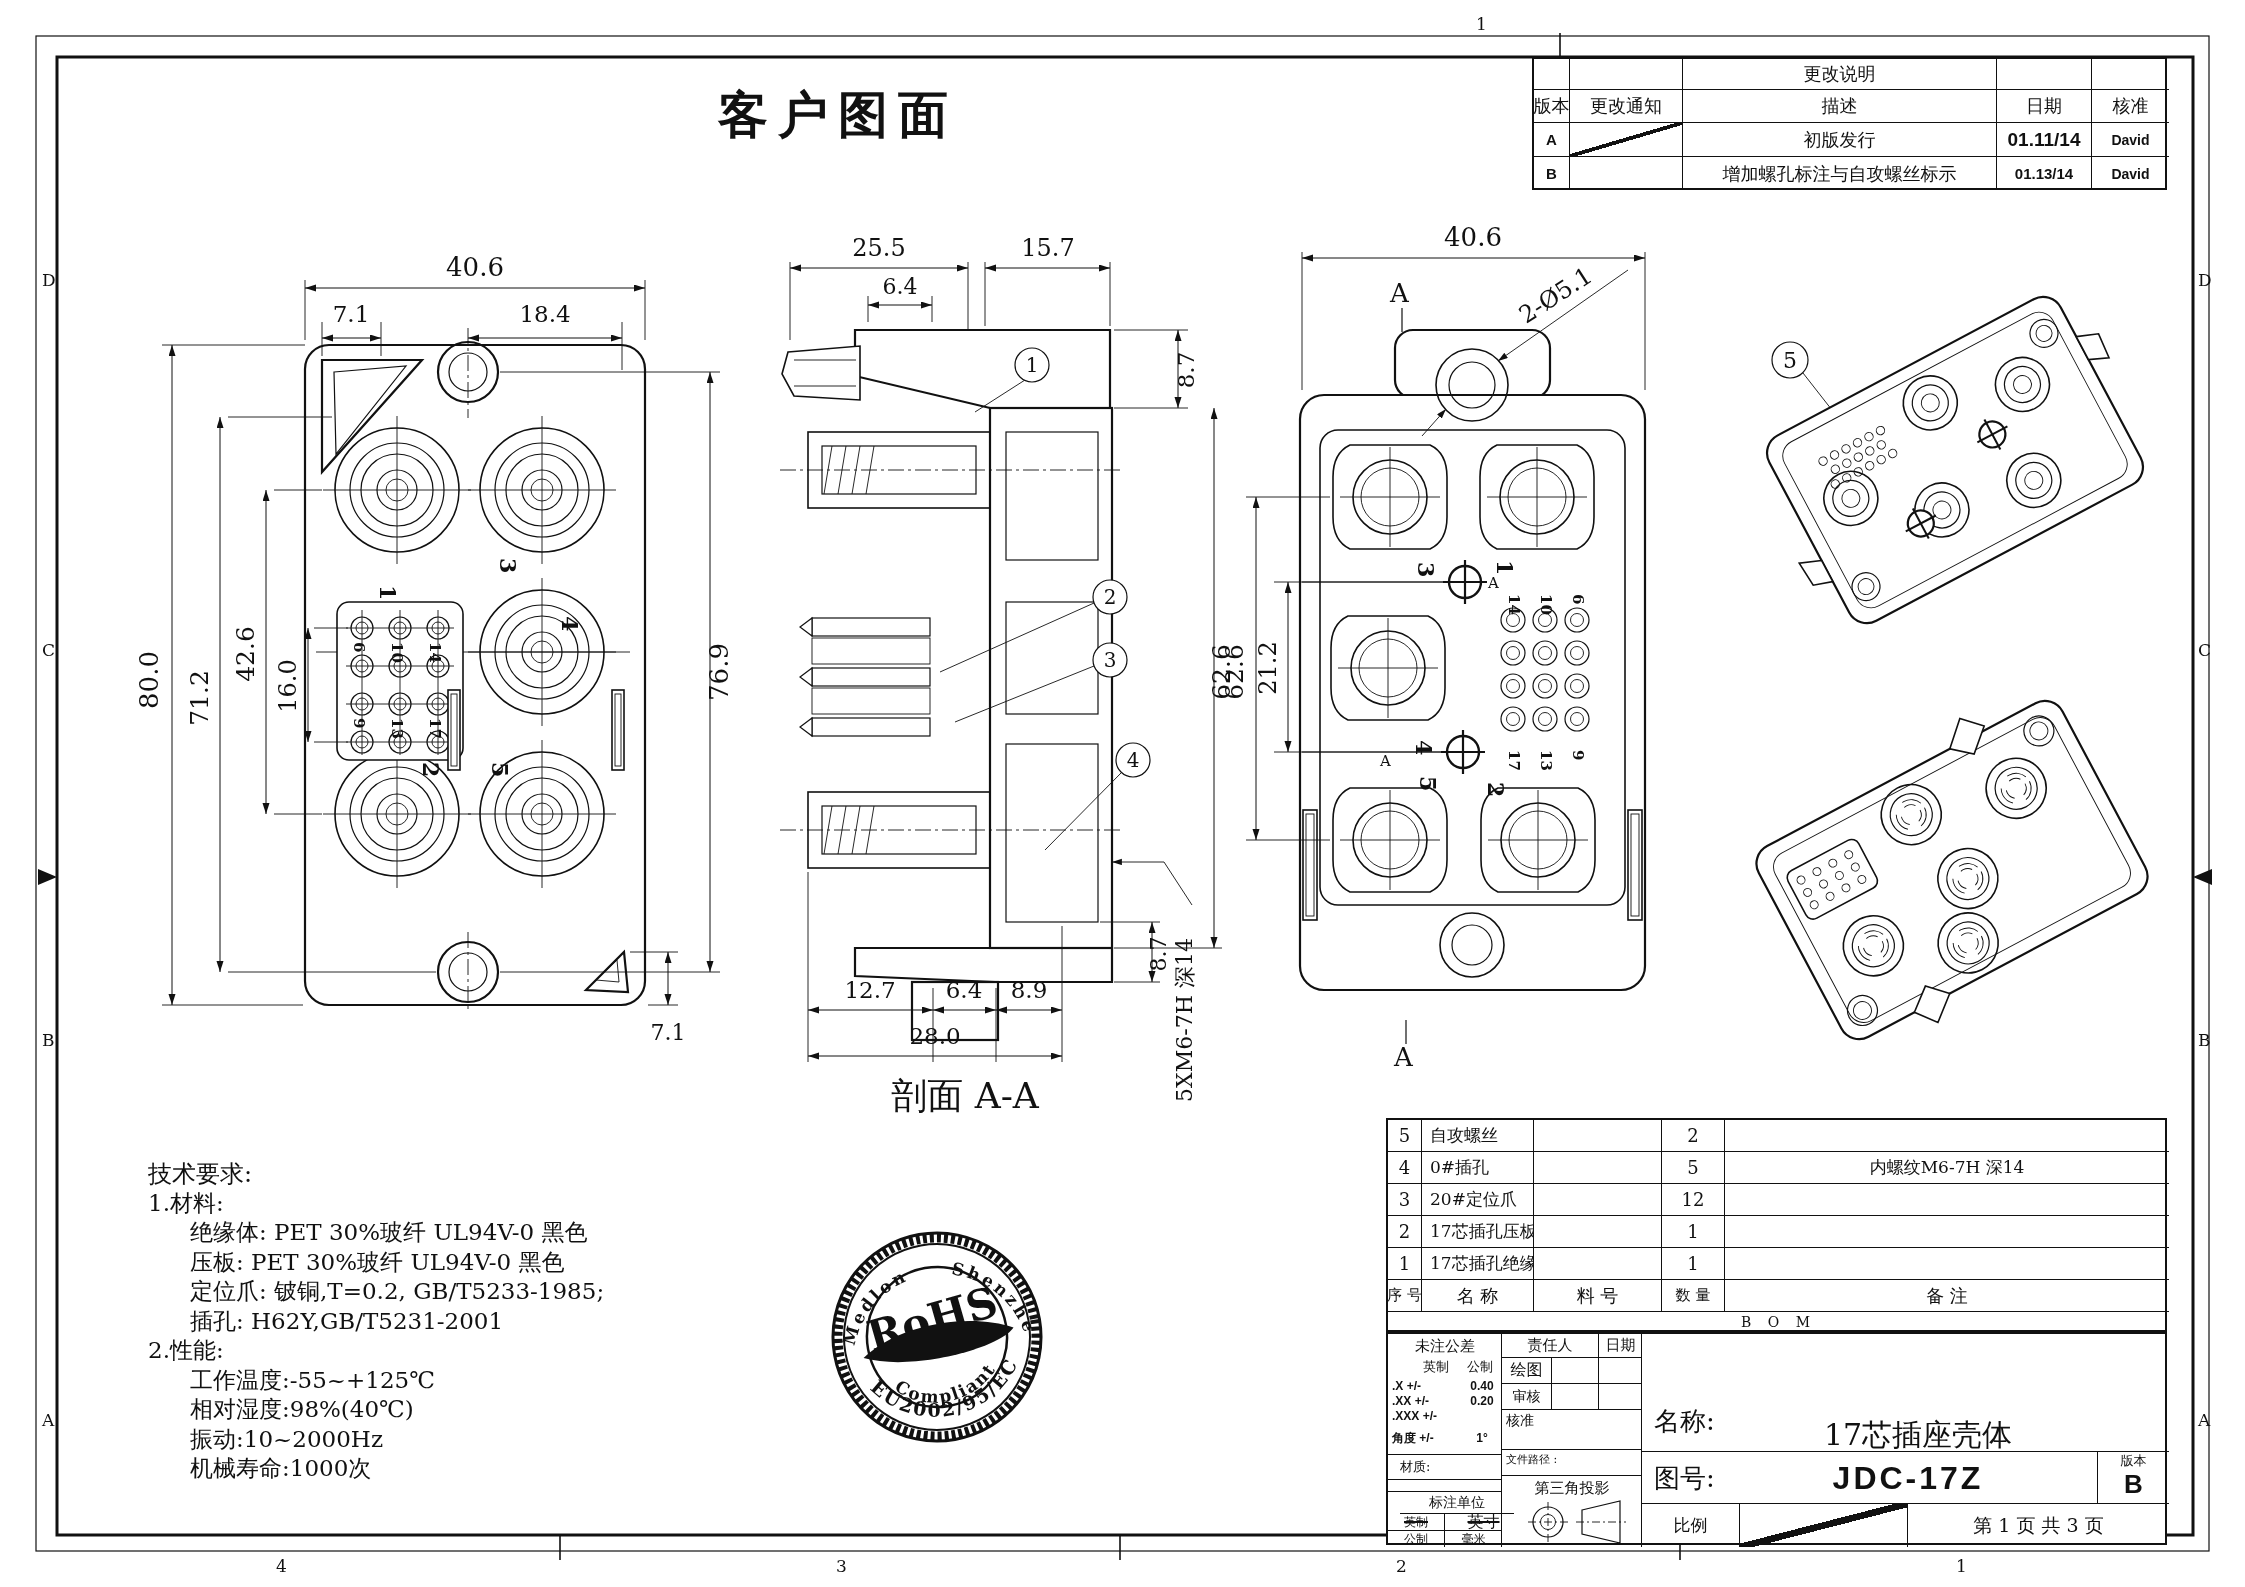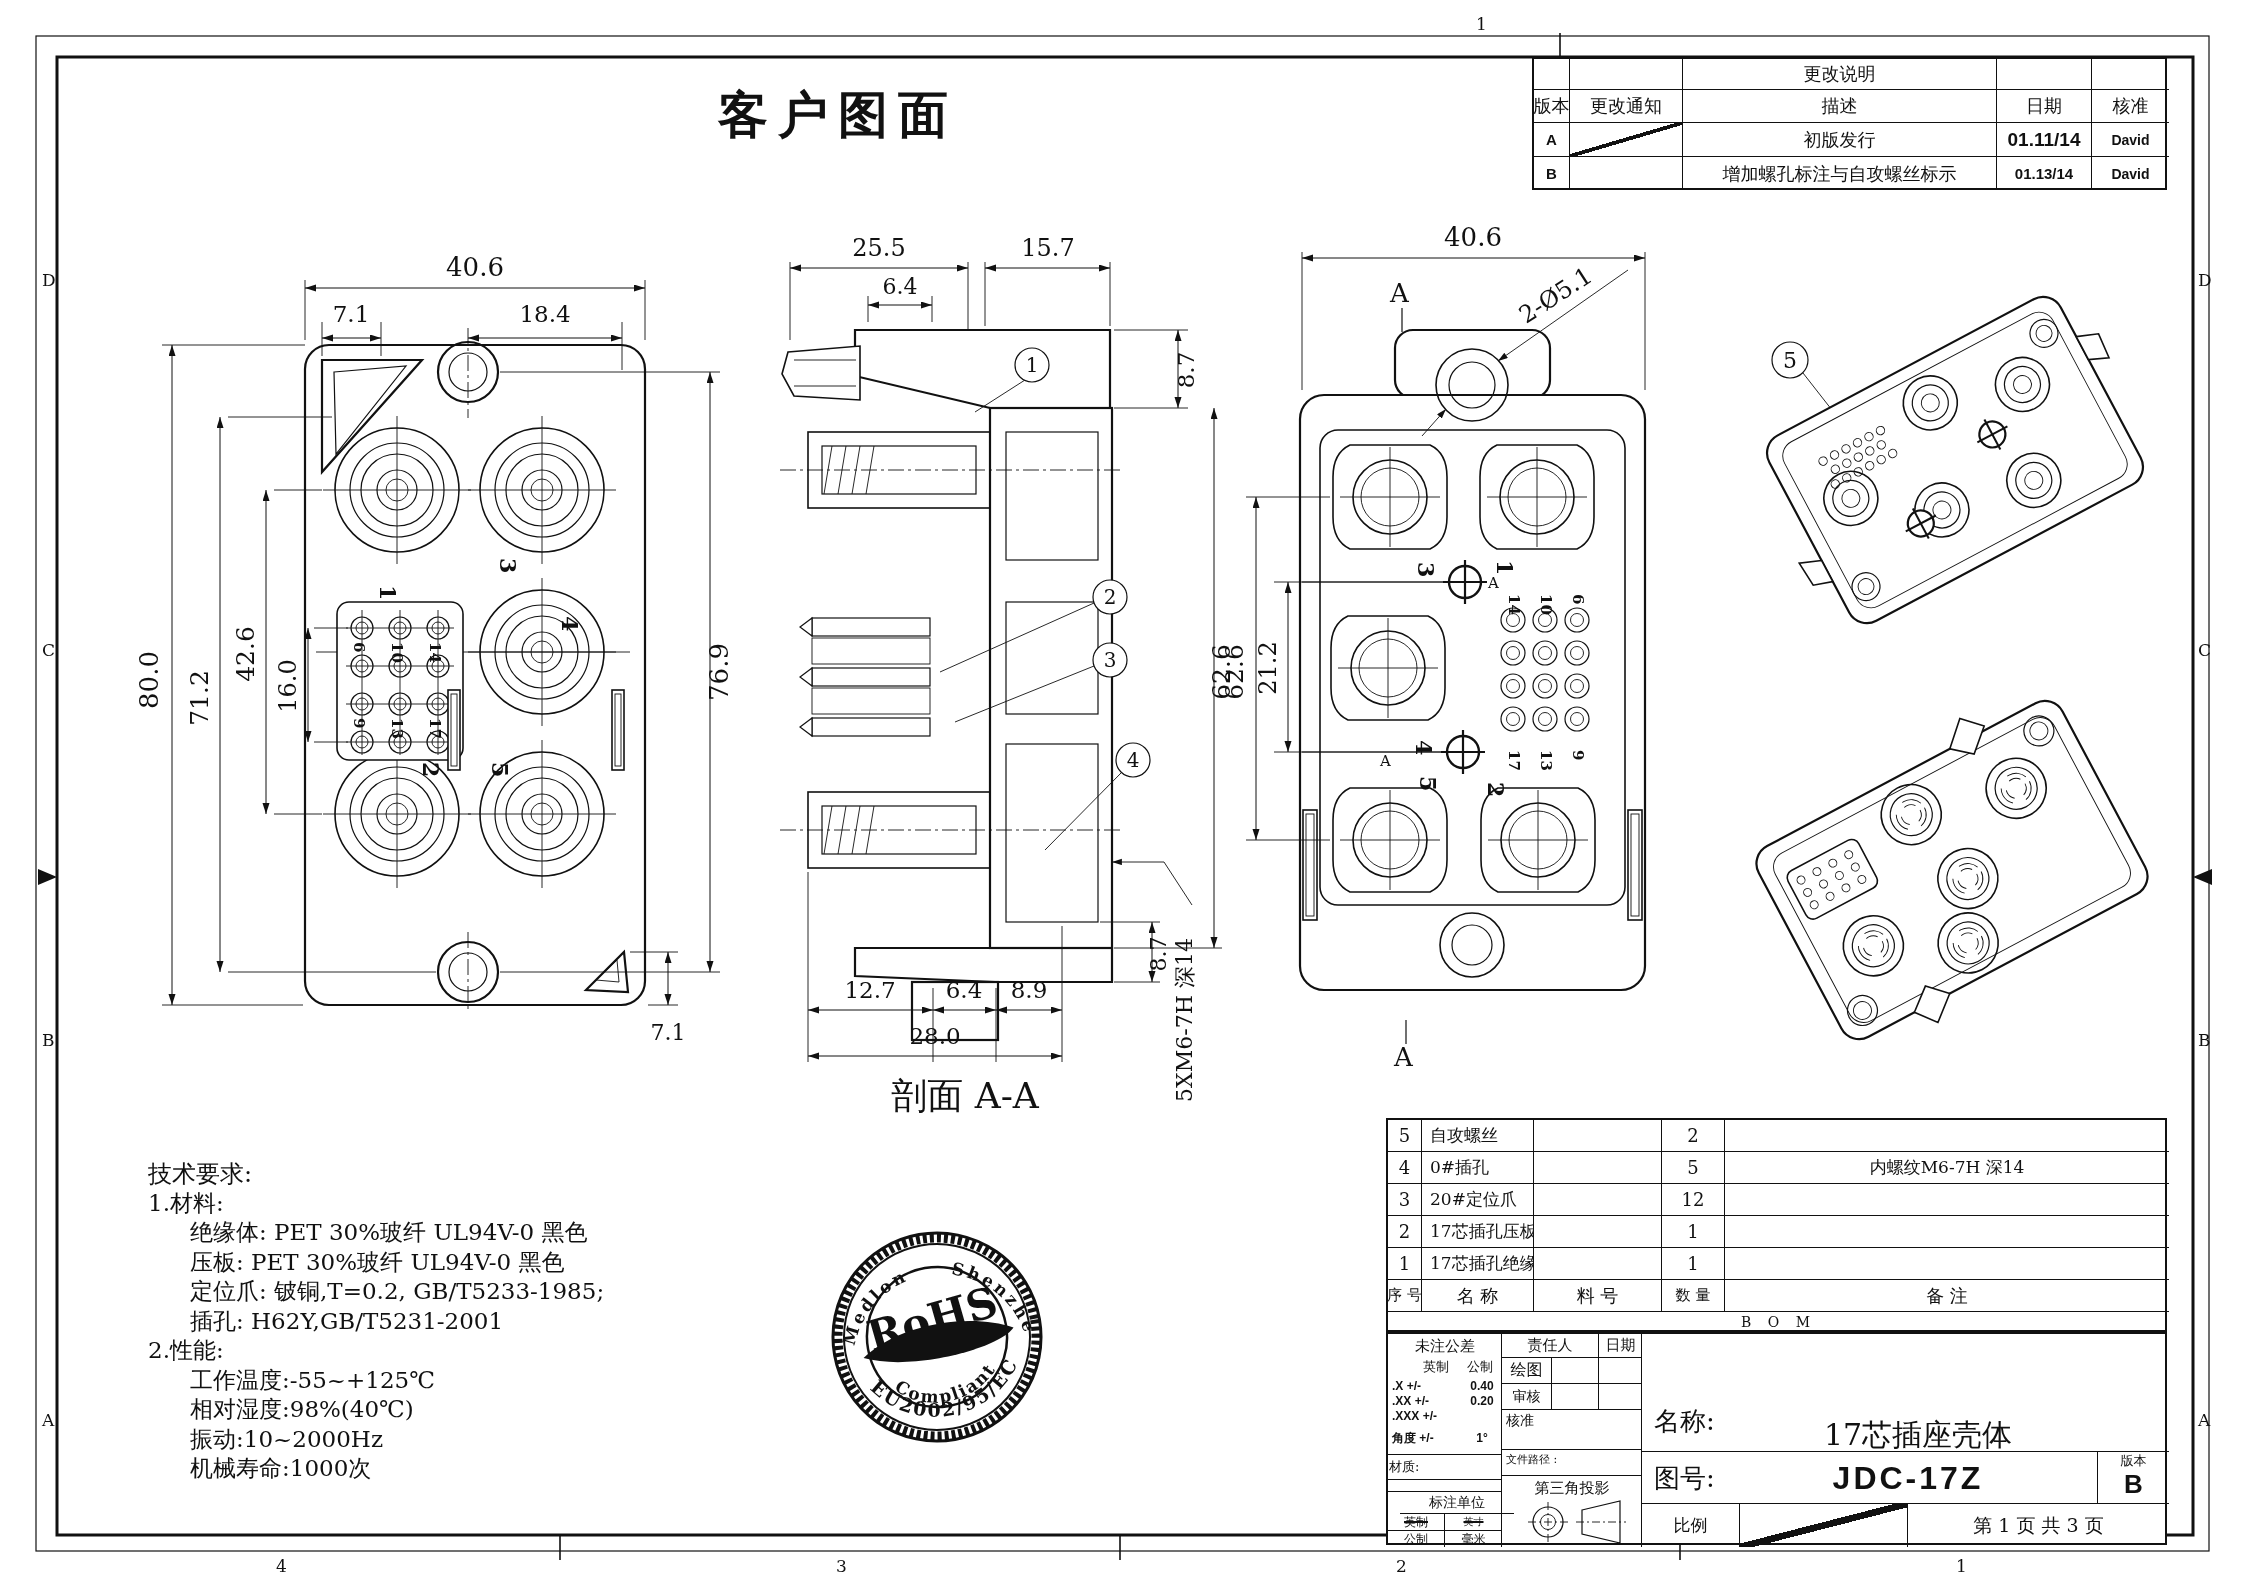--- a/index.html
+++ b/index.html
@@ -597,26 +597,26 @@
     <div class="tc" style="left:30px;top:24px;width:36px;height:18px;font-size:13px">英制</div>
     <div class="tc" style="left:74px;top:24px;width:36px;height:18px;font-size:13px">公制</div>
     <div class="tc sans bold" style="left:4px;top:44px;width:62px;height:15px;font-size:12px;justify-content:flex-start">.X  +/-</div>
     <div class="tc sans bold" style="left:78px;top:44px;width:32px;height:15px;font-size:12px">0.40</div>
     <div class="tc sans bold" style="left:4px;top:59px;width:62px;height:15px;font-size:12px;justify-content:flex-start">.XX +/-</div>
     <div class="tc sans bold" style="left:78px;top:59px;width:32px;height:15px;font-size:12px">0.20</div>
     <div class="tc sans bold" style="left:4px;top:74px;width:62px;height:15px;font-size:12px;justify-content:flex-start">.XXX +/-</div>
     <div class="tc sans bold" style="left:78px;top:74px;width:32px;height:15px;font-size:12px"></div>
     <div class="tc sans bold" style="left:4px;top:95px;width:62px;height:18px;font-size:12px;justify-content:flex-start">角度 +/-</div>
     <div class="tc sans bold" style="left:78px;top:95px;width:32px;height:18px;font-size:12px">1°</div>
-    <div class="tc bt bb" style="left:0;top:120px;width:114px;height:26px;justify-content:flex-start;padding-left:1px;font-size:13px">材质:</div>
+    <div class="tc bt bb" style="left:0;top:120px;width:114px;height:26px;justify-content:flex-start;padding-left:12px;font-size:13px">材质:</div>
 
     <div class="tc bb" style="left:0;top:146px;width:114px;height:12px"></div>
     <div class="tc bb" style="left:12px;top:158px;width:114px;height:22px;font-size:14px">标注单位</div>
     <div class="tc br strike" style="left:0;top:180px;width:57px;height:16px;font-size:12px">英制</div>
-    <div class="tc strike" style="left:57px;top:180px;width:57px;height:16px;font-size:10px">英寸</div>
+    <div class="tc strike" style="left:67px;top:180px;width:57px;height:16px;font-size:16px">英寸</div>
     <div class="tc br bt" style="left:0;top:196px;width:57px;height:17px;font-size:12px">公制</div>
     <div class="tc bt" style="left:57px;top:196px;width:57px;height:17px;font-size:12px">毫米</div>
     <div class="abs" style="left:113px;top:0;width:1.4px;height:213px;background:#111"></div>
 
     <div class="tc br bb" style="left:114px;top:0;width:97px;height:24px">责任人</div>
     <div class="tc bb" style="left:211px;top:0;width:43px;height:24px">日期</div>
     <div class="tc br bb" style="left:114px;top:24px;width:50px;height:26px;font-size:16px">绘图</div>
     <div class="tc br bb" style="left:164px;top:24px;width:47px;height:26px"></div>
     <div class="tc bb" style="left:211px;top:24px;width:43px;height:26px"></div>
     <div class="tc br bb" style="left:114px;top:50px;width:50px;height:26px;font-size:14px">审核</div>

